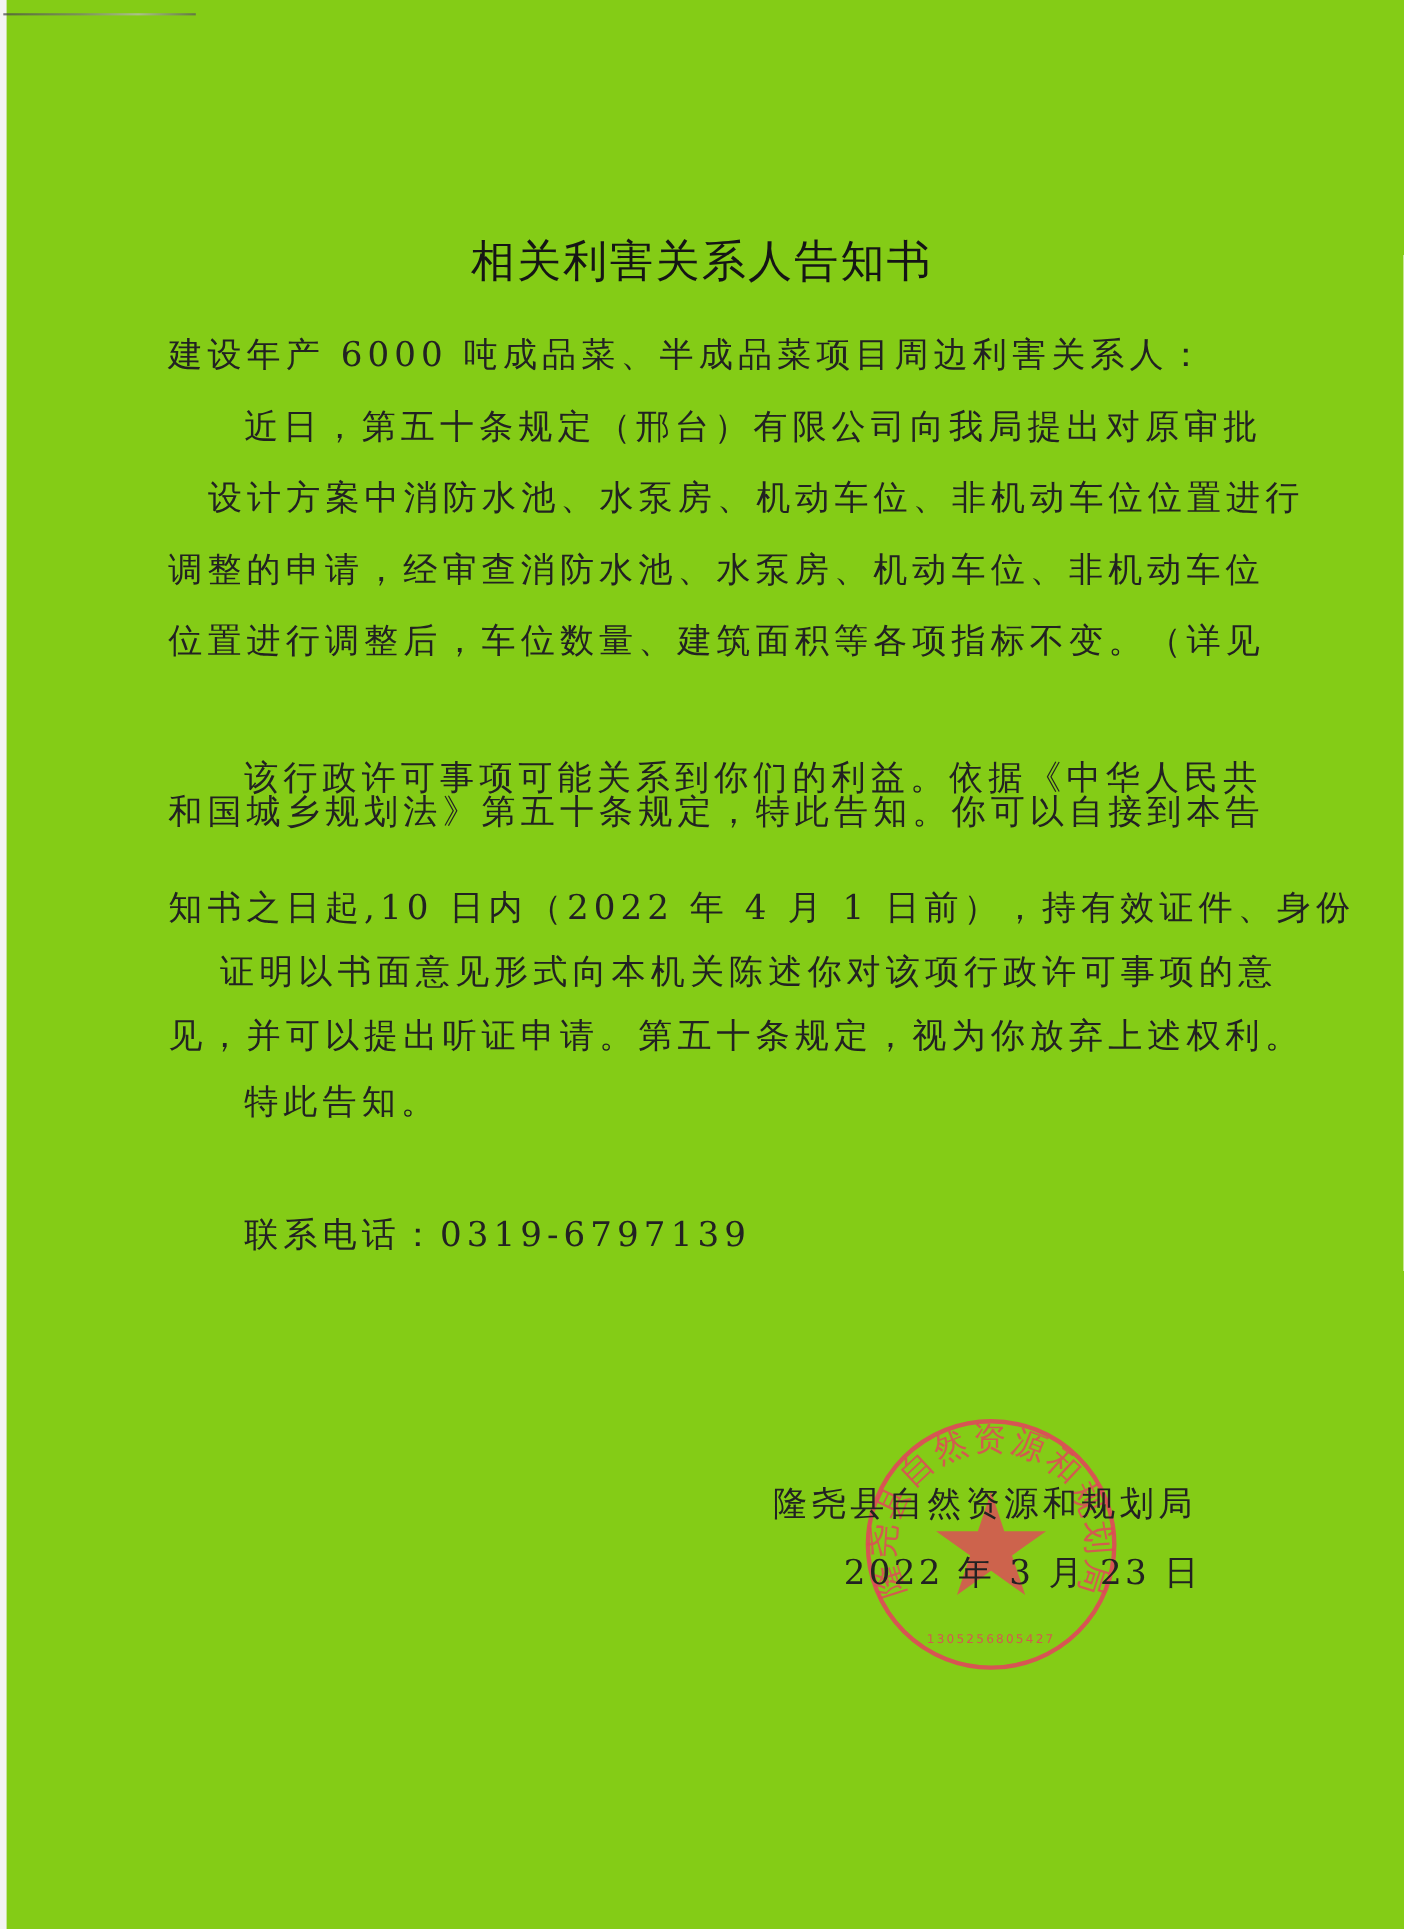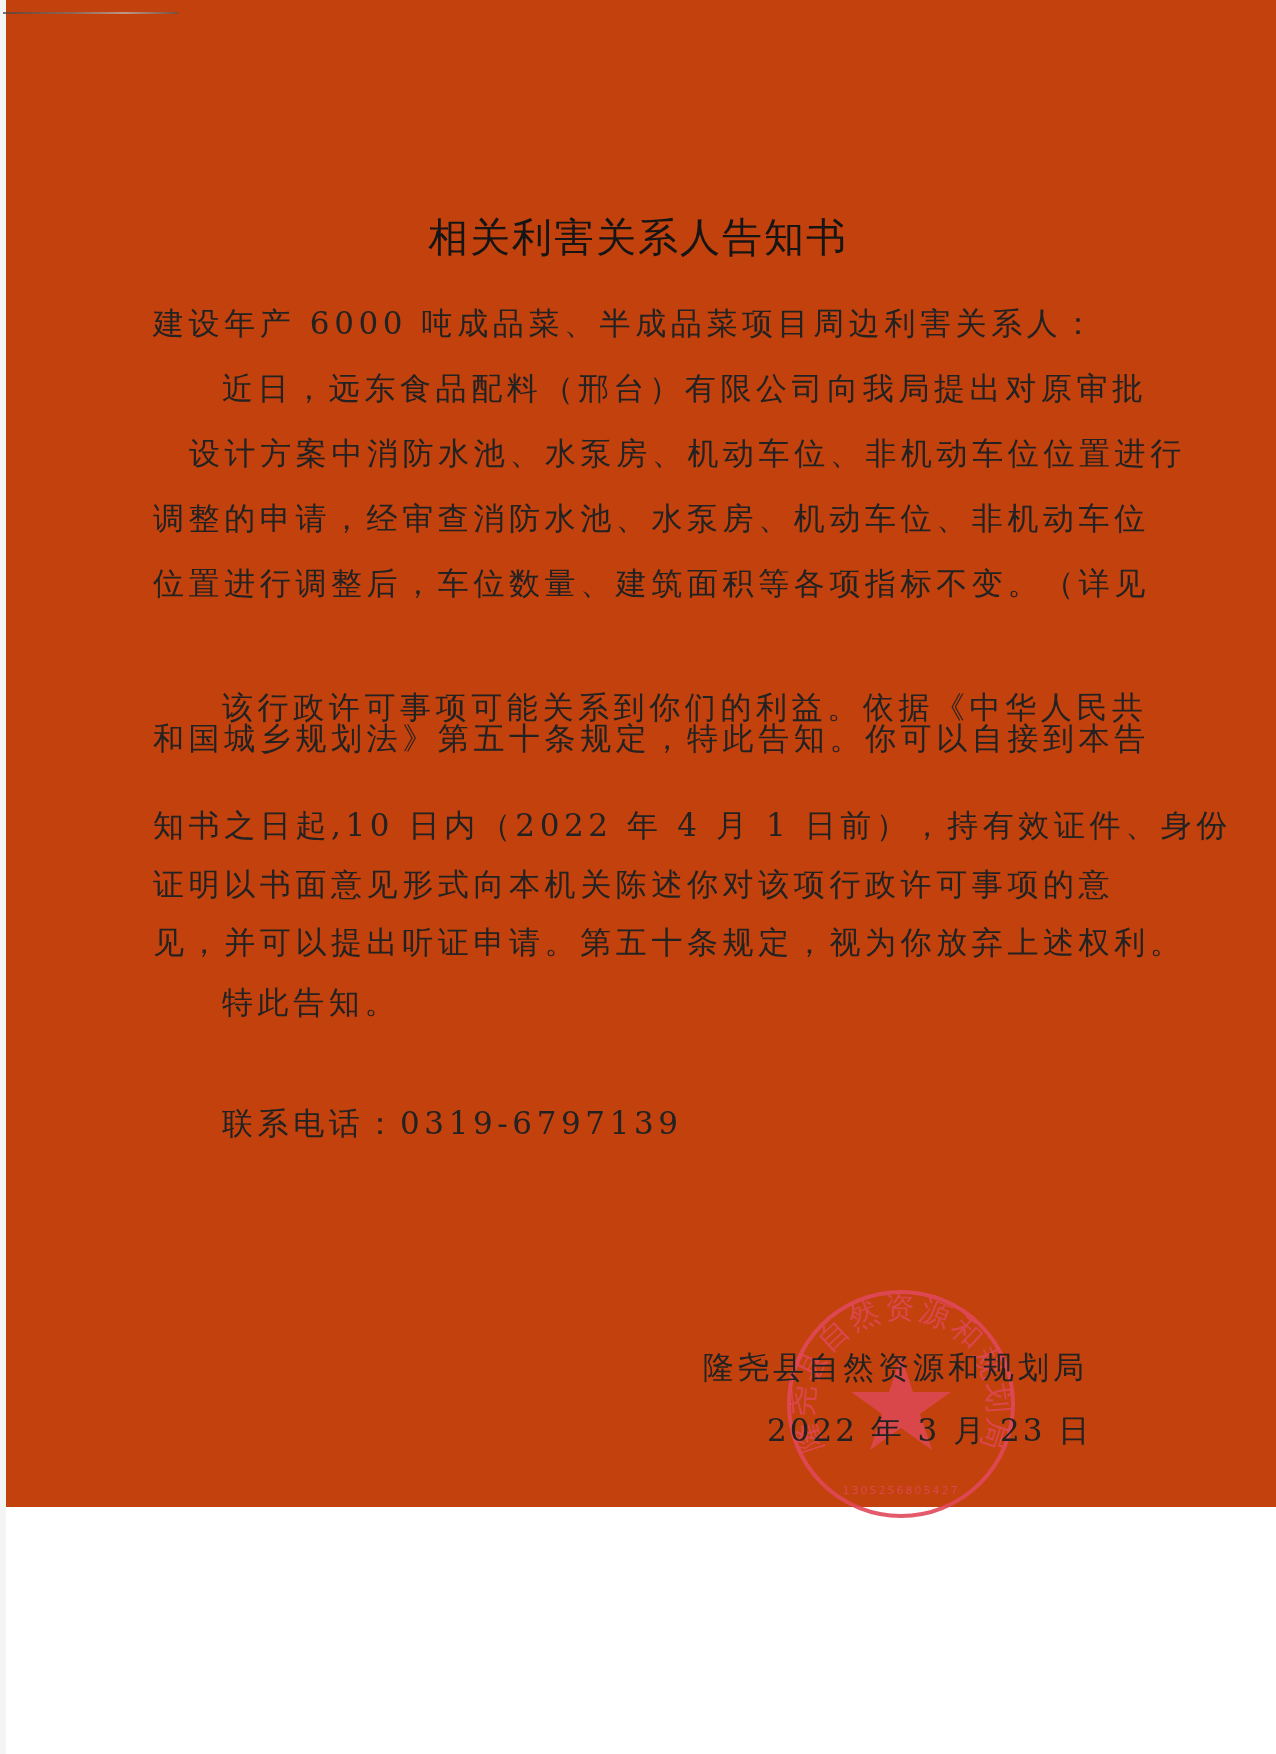--- a/index.html
+++ b/index.html
@@ -1,18 +1,18 @@
 <!DOCTYPE html>
 <html><head>
 <meta charset="utf-8">
 <style>
   html, body { margin: 0; padding: 0; background: #ffffff; }
   body { width: 1276px; height: 1754px; position: relative; overflow: hidden;
          font-family: "DejaVu Serif", "Liberation Serif", serif; color: #1e1e1e; }
-  .page { position: absolute; left: 0; top: 0; width: 1276px; height: 1507px; background: #c2410c; }
+  .page { position: absolute; left: 0; top: 0; width: 1276px; height: 1754px; background: #84cc16; }
   .scan-edge { position: absolute; left: 3px; top: 12px; width: 175px; height: 2px;
                background: linear-gradient(90deg, #444 0%, #777 40%, #bbb 70%, #555 100%); opacity: .7; }
   .scan-left { position: absolute; left: 0; top: 0; width: 6px; height: 1754px; background: #f4f4f4; }
   .title { position: absolute; top: 210px; left: 0; width: 1276px; text-align: center;
            font-family: "DejaVu Sans", "Liberation Sans", sans-serif; font-size: 40px;
            letter-spacing: 2px; color: #151515; }
   .line { position: absolute; left: 153px; font-size: 31px; letter-spacing: 4.6px;
           white-space: nowrap; line-height: 40px; color: #222; }
   .indent { left: 222px; }
   .sign { position: absolute; font-size: 31px; letter-spacing: 4px; white-space: nowrap; line-height: 40px; color: #222; z-index: 2; }
@@ -23,29 +23,29 @@
 <body>
 
 <div class="page">
   <div class="scan-left"></div>
   <div class="scan-edge"></div>
 
   <div class="title">相关利害关系人告知书</div>
 
   <div class="line" style="top:303px;">建设年产 6000 吨成品菜、半成品菜项目周边利害关系人：</div>
 
-  <div class="line indent" style="top:368px;">近日，远东食品配料（邢台）有限公司向我局提出对原审批</div>
+  <div class="line indent" style="top:368px;">近日，第五十条规定（邢台）有限公司向我局提出对原审批</div>
   <div class="line" style="top:433px;margin-left:36px;">设计方案中消防水池、水泵房、机动车位、非机动车位位置进行</div>
   <div class="line" style="top:498px;">调整的申请，经审查消防水池、水泵房、机动车位、非机动车位</div>
   <div class="line" style="top:563px;">位置进行调整后，车位数量、建筑面积等各项指标不变。（详见</div>
 
   <div class="line indent" style="top:687px;">该行政许可事项可能关系到你们的利益。依据《中华人民共</div>
   <div class="line" style="top:718px;">和国城乡规划法》第五十条规定，特此告知。你可以自接到本告</div>
   <div class="line" style="top:805px;">知书之日起,10 日内（2022 年 4 月 1 日前），持有效证件、身份</div>
-  <div class="line" style="top:864px;">证明以书面意见形式向本机关陈述你对该项行政许可事项的意</div>
+  <div class="line" style="top:864px;margin-left:47px;">证明以书面意见形式向本机关陈述你对该项行政许可事项的意</div>
   <div class="line" style="top:922px;">见，并可以提出听证申请。第五十条规定，视为你放弃上述权利。</div>
 
   <div class="line indent" style="top:982px;text-align:right;">特此告知。</div>
 
   <div class="line indent" style="top:1103px;">联系电话：0319-6797139</div>
 
   <div class="stamp">
     <svg viewBox="0 0 232 232">
       <defs>
         <path id="ringPath" d="M 34 150 A 88 88 0 1 1 198 150"></path>

